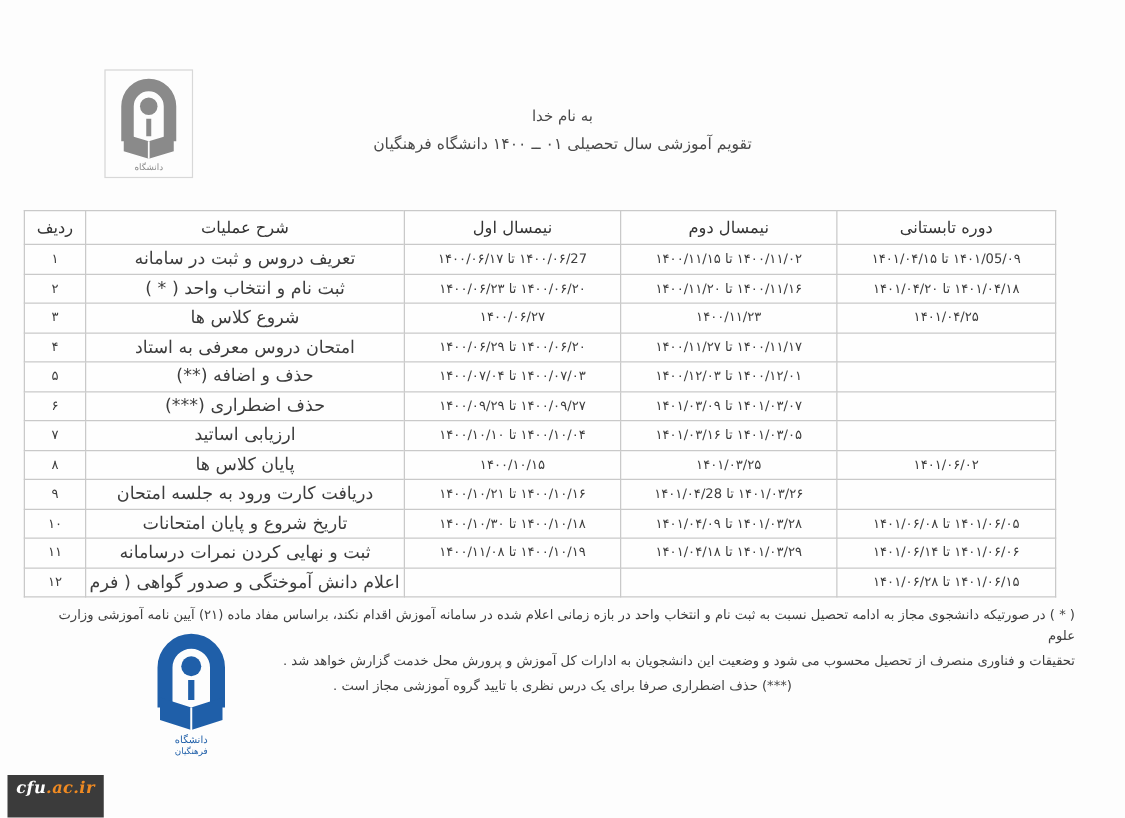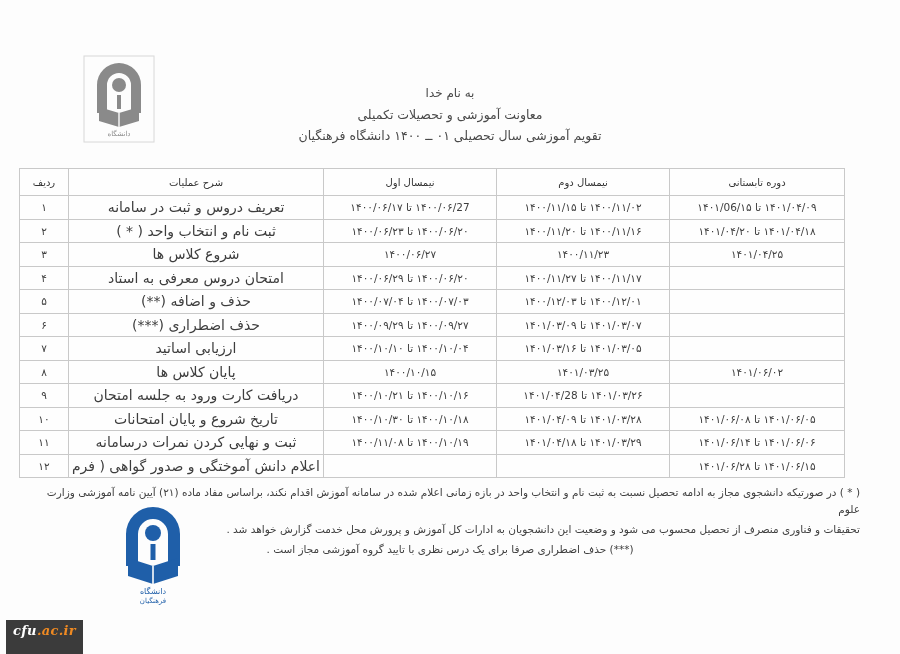--- a/index.html
+++ b/index.html
@@ -72,21 +72,21 @@
     text-align: center;
     vertical-align: middle;
     font-size: 10.5px;
     font-weight: normal;
     color: #3d3d3d;
     white-space: nowrap;
     overflow: hidden;
   }
   .cal-table thead th {
     height: 26px;
-    font-size: 10px;
+    font-size: 13px;
     color: #333;
     margin-top: 22px;
   }
   .col-radif  { width: 42px; }
   .col-desc   { width: 248px; }
   .col-sem1   { width: 166px; }
   .col-sem2   { width: 166px; }
   .col-summer { width: 168px; }
   .cal-table td.desc-cell { font-size: 14px; }
   .cal-table td.num-cell  { font-size: 10.5px; }
@@ -152,38 +152,37 @@
         <circle cx="36" cy="30" r="7" fill="#8a8a8a"></circle>
         <path d="M36 40 L36 54" stroke="#8a8a8a" stroke-width="4" fill="none"></path>
         <path d="M16 52 L36 58 L56 52 L56 66 L36 72 L16 66 Z" fill="#8a8a8a"></path>
         <path d="M36 58 L36 72" stroke="#fdfdfd" stroke-width="1.4"></path>
         <text x="36" y="81" font-size="7" fill="#8a8a8a" text-anchor="middle" font-family="DejaVu Sans, sans-serif">دانشگاه</text>
       </svg>
     </div>
 
     <div class="header-lines">
       <div class="l1">به نام خدا</div>
-      <div class="l2">معاونت آموزشی و تحصیلات تکمیلی</div>
       <div class="l3">تقویم آموزشی سال تحصیلی ۰۱ ــ ۱۴۰۰ دانشگاه فرهنگیان</div>
     </div>
   </div>
 
   <table class="cal-table">
     <thead>
       <tr>
         <th class="col-summer">دوره تابستانی</th>
         <th class="col-sem2">نیمسال دوم</th>
         <th class="col-sem1">نیمسال اول</th>
         <th class="col-desc">شرح عملیات</th>
         <th class="col-radif">ردیف</th>
       </tr>
     </thead>
     <tbody id="calendar-body">
         <tr>
-          <td class="col-summer date-cell">۱۴۰۱/۰۴/۰۹ تا ۱۴۰۱/06/۱۵</td>
+          <td class="col-summer date-cell">۱۴۰۱/05/۰۹ تا ۱۴۰۱/۰۴/۱۵</td>
           <td class="col-sem2 date-cell">۱۴۰۰/۱۱/۰۲ تا ۱۴۰۰/۱۱/۱۵</td>
           <td class="col-sem1 date-cell">۱۴۰۰/۰۶/27 تا ۱۴۰۰/۰۶/۱۷</td>
           <td class="col-desc desc-cell">تعریف دروس و ثبت در سامانه</td>
           <td class="col-radif num-cell">۱</td>
         </tr>
         <tr>
           <td class="col-summer date-cell">۱۴۰۱/۰۴/۱۸ تا ۱۴۰۱/۰۴/۲۰</td>
           <td class="col-sem2 date-cell">۱۴۰۰/۱۱/۱۶ تا ۱۴۰۰/۱۱/۲۰</td>
           <td class="col-sem1 date-cell">۱۴۰۰/۰۶/۲۰ تا ۱۴۰۰/۰۶/۲۳</td>
           <td class="col-desc desc-cell">ثبت نام و انتخاب واحد ( * )</td>

